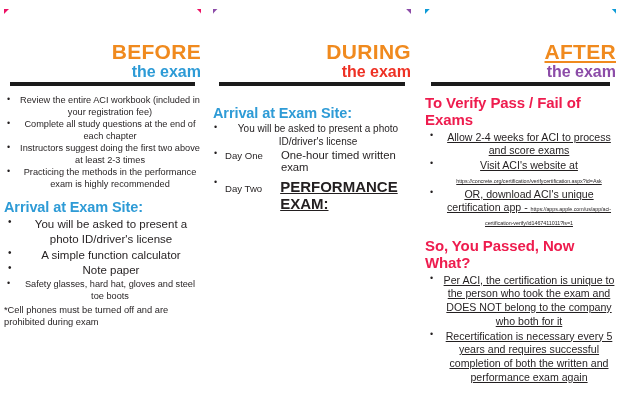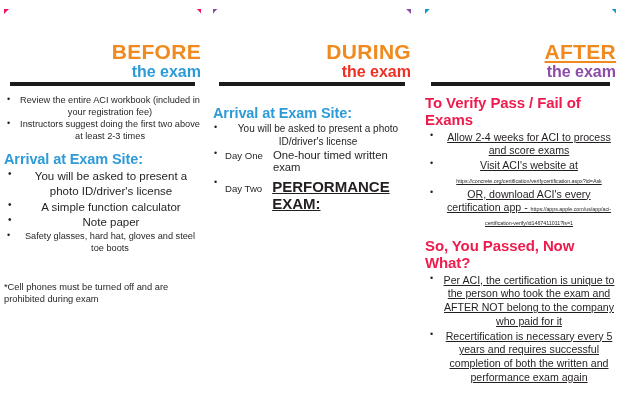--- a/index.html
+++ b/index.html
@@ -101,30 +101,30 @@
     top:-1px;
     font-size:9px;
     color:#231f20;
   }
   li.big{font-size:11.5px;line-height:1.28;padding-left:17px;}
   li.big::before{left:4px;font-size:10px;}
   li.small{font-size:9.2px;line-height:1.25;}
   .note{
     font-size:9.3px;
     line-height:1.3;
-    margin-top:27px;
+    margin-top:2px;
   }
 
   
   .c2 li{font-size:10px;padding-left:12px;}
   .c2 li::before{left:1px;}
   .sched-row{
     display:flex;
     align-items:baseline;
-    gap:10px;
+    gap:18px;
     padding-left:12px;
     position:relative;
     font-size:9.6px;
     margin-bottom:5px;
   }
   .sched-row::before{
     content:"\2022";
     position:absolute;left:1px;top:-1px;font-size:9px;
   }
   .sched-day{flex:0 0 auto;font-size:9.6px;}
@@ -154,21 +154,23 @@
       <div class="banner-inner">
         <div class="banner-title" id="title-before" style="color: rgb(240, 138, 30);">BEFORE</div>
         <div class="banner-sub" id="sub-before" style="color: rgb(46, 155, 214);">the exam</div>
       </div>
     </div>
     <div class="underbar"></div>
 
     <div class="content">
       <ul>
         <li class="small">Review the entire ACI workbook (included in your registration fee)</li>
+        <li class="small">Complete all study questions at the end of each chapter</li>
         <li class="small">Instructors suggest doing the first two above at least 2-3 times</li>
+        <li class="small">Practicing the methods in the performance exam is highly recommended</li>
       </ul>
 
       <h2 class="sec gap" id="h-b2" style="color: rgb(46, 155, 214);">Arrival at Exam Site:</h2>
       <ul>
         <li class="big">You will be asked to present a photo ID/driver's license</li>
         <li class="big">A simple function calculator</li>
         <li class="big">Note paper</li>
         <li class="small">Safety glasses, hard hat, gloves and steel toe boots</li>
       </ul>
 
@@ -212,24 +214,24 @@
         <div class="banner-sub" id="sub-after" style="color: rgb(140, 76, 168);">the exam</div>
       </div>
     </div>
     <div class="underbar"></div>
 
     <div class="content">
       <h2 class="sec" id="h-a1" style="color: rgb(238, 28, 78);">To Verify Pass / Fail of Exams</h2>
       <ul>
         <li>Allow 2-4 weeks for ACI to process and score exams</li>
         <li><span>Visit ACI's website at </span><span class="inline-url">https://concrete.org/certification/verifycertification.aspx?id=Ask</span></li>
-        <li><span>OR, download ACI's every certification app - </span><span class="inline-url">https://apps.apple.com/us/app/aci-certification-verify/id1467411011?ls=1</span></li>
+        <li><span>OR, download ACI's unique certification app - </span><span class="inline-url">https://apps.apple.com/us/app/aci-certification-verify/id1467411011?ls=1</span></li>
       </ul>
 
       <h2 class="sec gap" id="h-a2" style="color: rgb(238, 28, 78);">So, You Passed, Now What?</h2>
       <ul>
-        <li>Per ACI, the certification is unique to the person who took the exam and AFTER NOT belong to the company who paid for it</li>
+        <li>Per ACI, the certification is unique to the person who took the exam and DOES NOT belong to the company who both for it</li>
         <li>Recertification is necessary every 5 years and requires successful completion of both the written and performance exam again</li>
       </ul>
     </div>
   </div>
 
 </div>
 
 </body></html>

